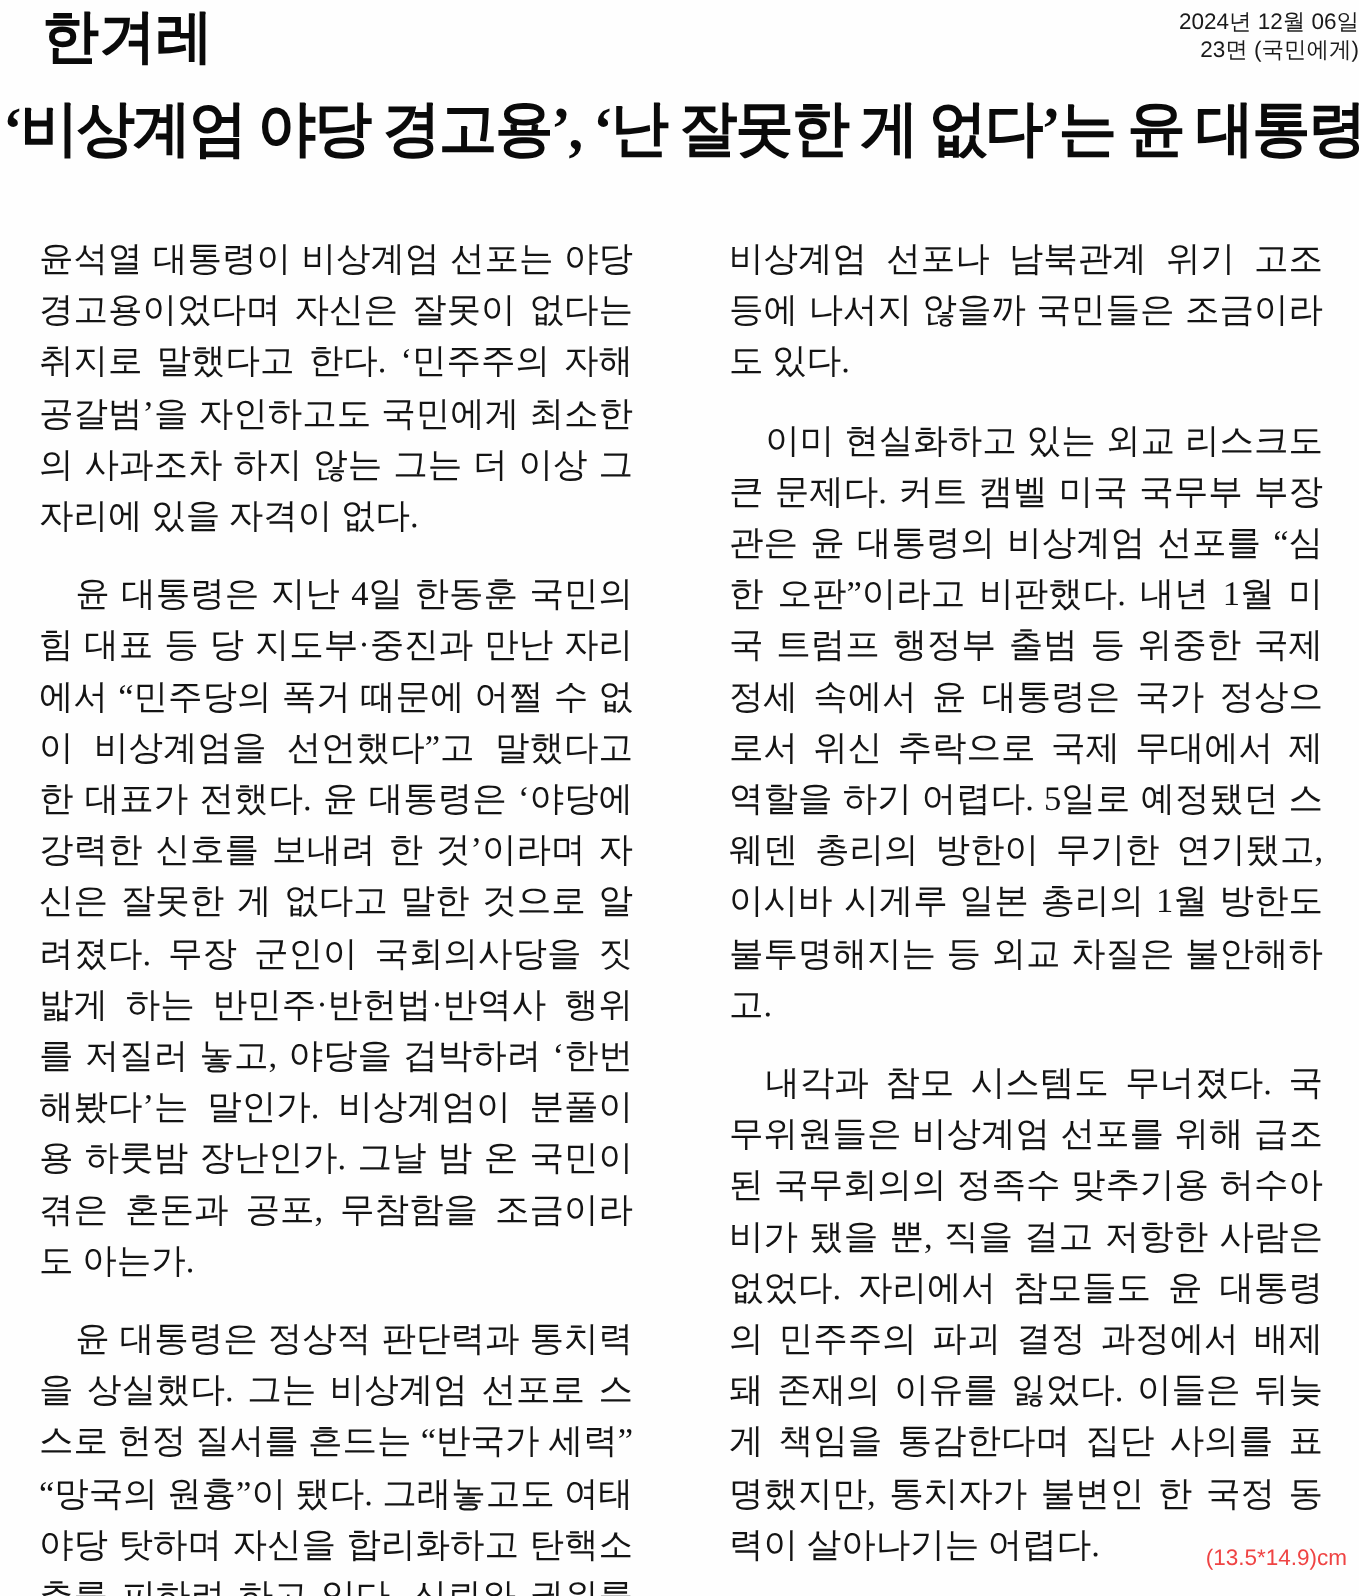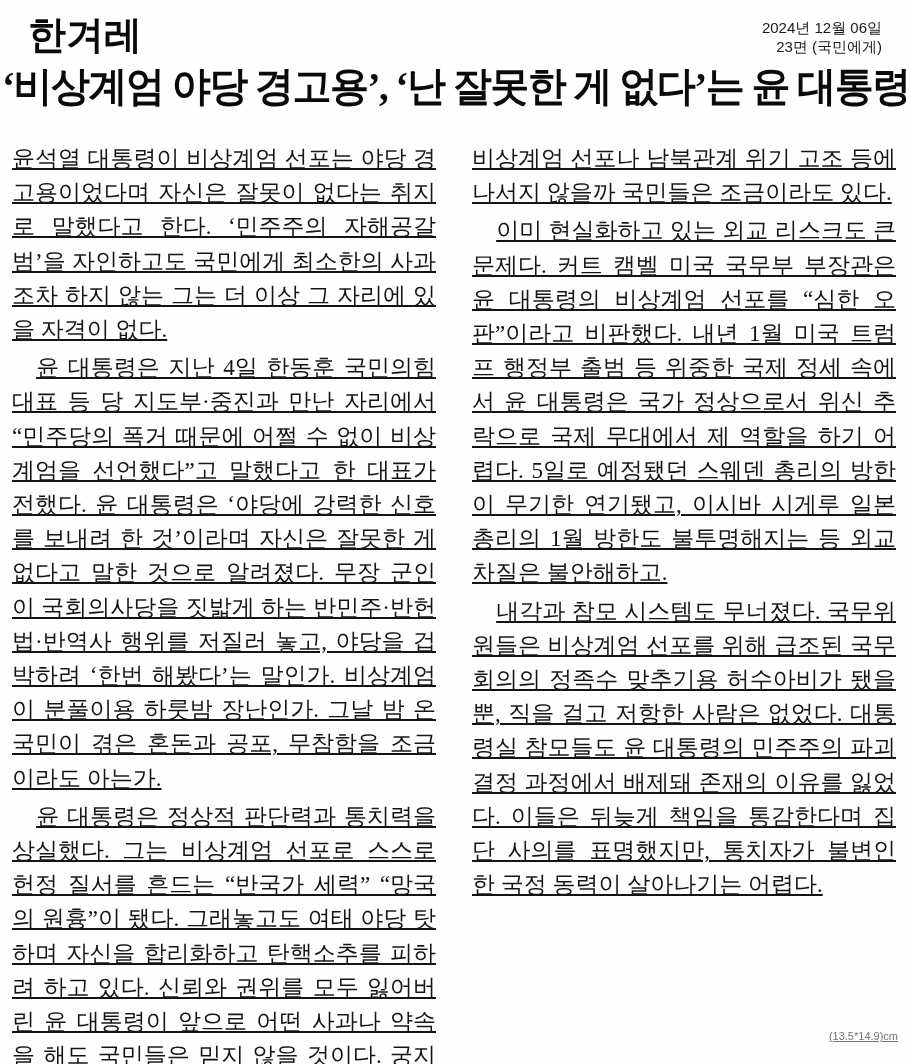--- a/index.html
+++ b/index.html
@@ -13,22 +13,22 @@
     height: 1064px;
     background: #fefefe;
     color: #111111;
     overflow: hidden;
     font-family: "Liberation Serif", "DejaVu Serif", serif;
   }
   
   .header {
     display: flex;
     justify-content: space-between;
-    align-items: flex-end;
-    padding: 4px 24px 0 28px;
+    align-items: flex-start;
+    padding: 4px 0 0 28px;
     height: 52px;
   }
   .logo {
     font-family: "Liberation Sans", "DejaVu Sans", sans-serif;
     font-weight: 900;
     font-size: 38px;
     line-height: 42px;
     letter-spacing: 0px;
     color: #0a0a0a;
     transform: scaleY(1.02);
@@ -63,35 +63,33 @@
   .col {
     flex: 1 1 0;
     font-size: 23px;
     line-height: 34.2px;
     text-align: justify;
     color: #141414;
     word-break: normal;
     overflow-wrap: break-word;
   }
   .col p {
-    margin: 4px;
-    text-decoration: underline;
+    margin: 18px;
   }
   .col p.indent {
     text-indent: 1.05em;
   }
   
   .size-note {
     position: absolute;
     right: 8px;
     top: 1030px;
     font-family: "Liberation Sans", "DejaVu Sans", sans-serif;
-    font-size: 11px;
-    color: #737373;
-    text-decoration: underline;
+    font-size: 15px;
+    color: #ef4444;
   }
 </style>
 </head>
 <body>
 
 <div id="page">
 
   <div class="header">
     <div class="logo">한겨레</div>
     <div class="dateblock">
@@ -106,20 +104,20 @@
 
     <div class="col">
       <p>윤석열 대통령이 비상계엄 선포는 야당 경고용이었다며 자신은 잘못이 없다는 취지로 말했다고 한다. ‘민주주의 자해공갈범’을 자인하고도 국민에게 최소한의 사과조차 하지 않는 그는 더 이상 그 자리에 있을 자격이 없다.</p>
       <p class="indent">윤 대통령은 지난 4일 한동훈 국민의힘 대표 등 당 지도부·중진과 만난 자리에서 “민주당의 폭거 때문에 어쩔 수 없이 비상계엄을 선언했다”고 말했다고 한 대표가 전했다. 윤 대통령은 ‘야당에 강력한 신호를 보내려 한 것’이라며 자신은 잘못한 게 없다고 말한 것으로 알려졌다. 무장 군인이 국회의사당을 짓밟게 하는 반민주·반헌법·반역사 행위를 저질러 놓고, 야당을 겁박하려 ‘한번 해봤다’는 말인가. 비상계엄이 분풀이용 하룻밤 장난인가. 그날 밤 온 국민이 겪은 혼돈과 공포, 무참함을 조금이라도 아는가.</p>
       <p class="indent">윤 대통령은 정상적 판단력과 통치력을 상실했다. 그는 비상계엄 선포로 스스로 헌정 질서를 흔드는 “반국가 세력” “망국의 원흉”이 됐다. 그래놓고도 여태 야당 탓하며 자신을 합리화하고 탄핵소추를 피하려 하고 있다. 신뢰와 권위를 모두 잃어버린 윤 대통령이 앞으로 어떤 사과나 약속을 해도 국민들은 믿지 않을 것이다. 궁지에 몰린 윤 대통령이 제2의</p>
     </div>
 
     <div class="col">
       <p>비상계엄 선포나 남북관계 위기 고조 등에 나서지 않을까 국민들은 조금이라도 있다.</p>
       <p class="indent">이미 현실화하고 있는 외교 리스크도 큰 문제다. 커트 캠벨 미국 국무부 부장관은 윤 대통령의 비상계엄 선포를 “심한 오판”이라고 비판했다. 내년 1월 미국 트럼프 행정부 출범 등 위중한 국제 정세 속에서 윤 대통령은 국가 정상으로서 위신 추락으로 국제 무대에서 제 역할을 하기 어렵다. 5일로 예정됐던 스웨덴 총리의 방한이 무기한 연기됐고, 이시바 시게루 일본 총리의 1월 방한도 불투명해지는 등 외교 차질은 불안해하고.</p>
-      <p class="indent">내각과 참모 시스템도 무너졌다. 국무위원들은 비상계엄 선포를 위해 급조된 국무회의의 정족수 맞추기용 허수아비가 됐을 뿐, 직을 걸고 저항한 사람은 없었다. 대통령실 참모들도 윤 대통령의 민주주의 파괴 결정 과정에서 배제돼 존재의 이유를 잃었다. 이들은 뒤늦게 책임을 통감한다며 집단 사의를 표명했지만, 통치자가 불변인 한 국정 동력이 살아나기는 어렵다.</p>
+      <p class="indent">내각과 참모 시스템도 무너졌다. 국무위원들은 비상계엄 선포를 위해 급조된 국무회의의 정족수 맞추기용 허수아비가 됐을 뿐, 직을 걸고 저항한 사람은 없었다. 자리에서 참모들도 윤 대통령의 민주주의 파괴 결정 과정에서 배제돼 존재의 이유를 잃었다. 이들은 뒤늦게 책임을 통감한다며 집단 사의를 표명했지만, 통치자가 불변인 한 국정 동력이 살아나기는 어렵다.</p>
     </div>
 
   </div>
 
   <div class="size-note">(13.5*14.9)cm</div>
 
 </div>
 
 </body></html>

